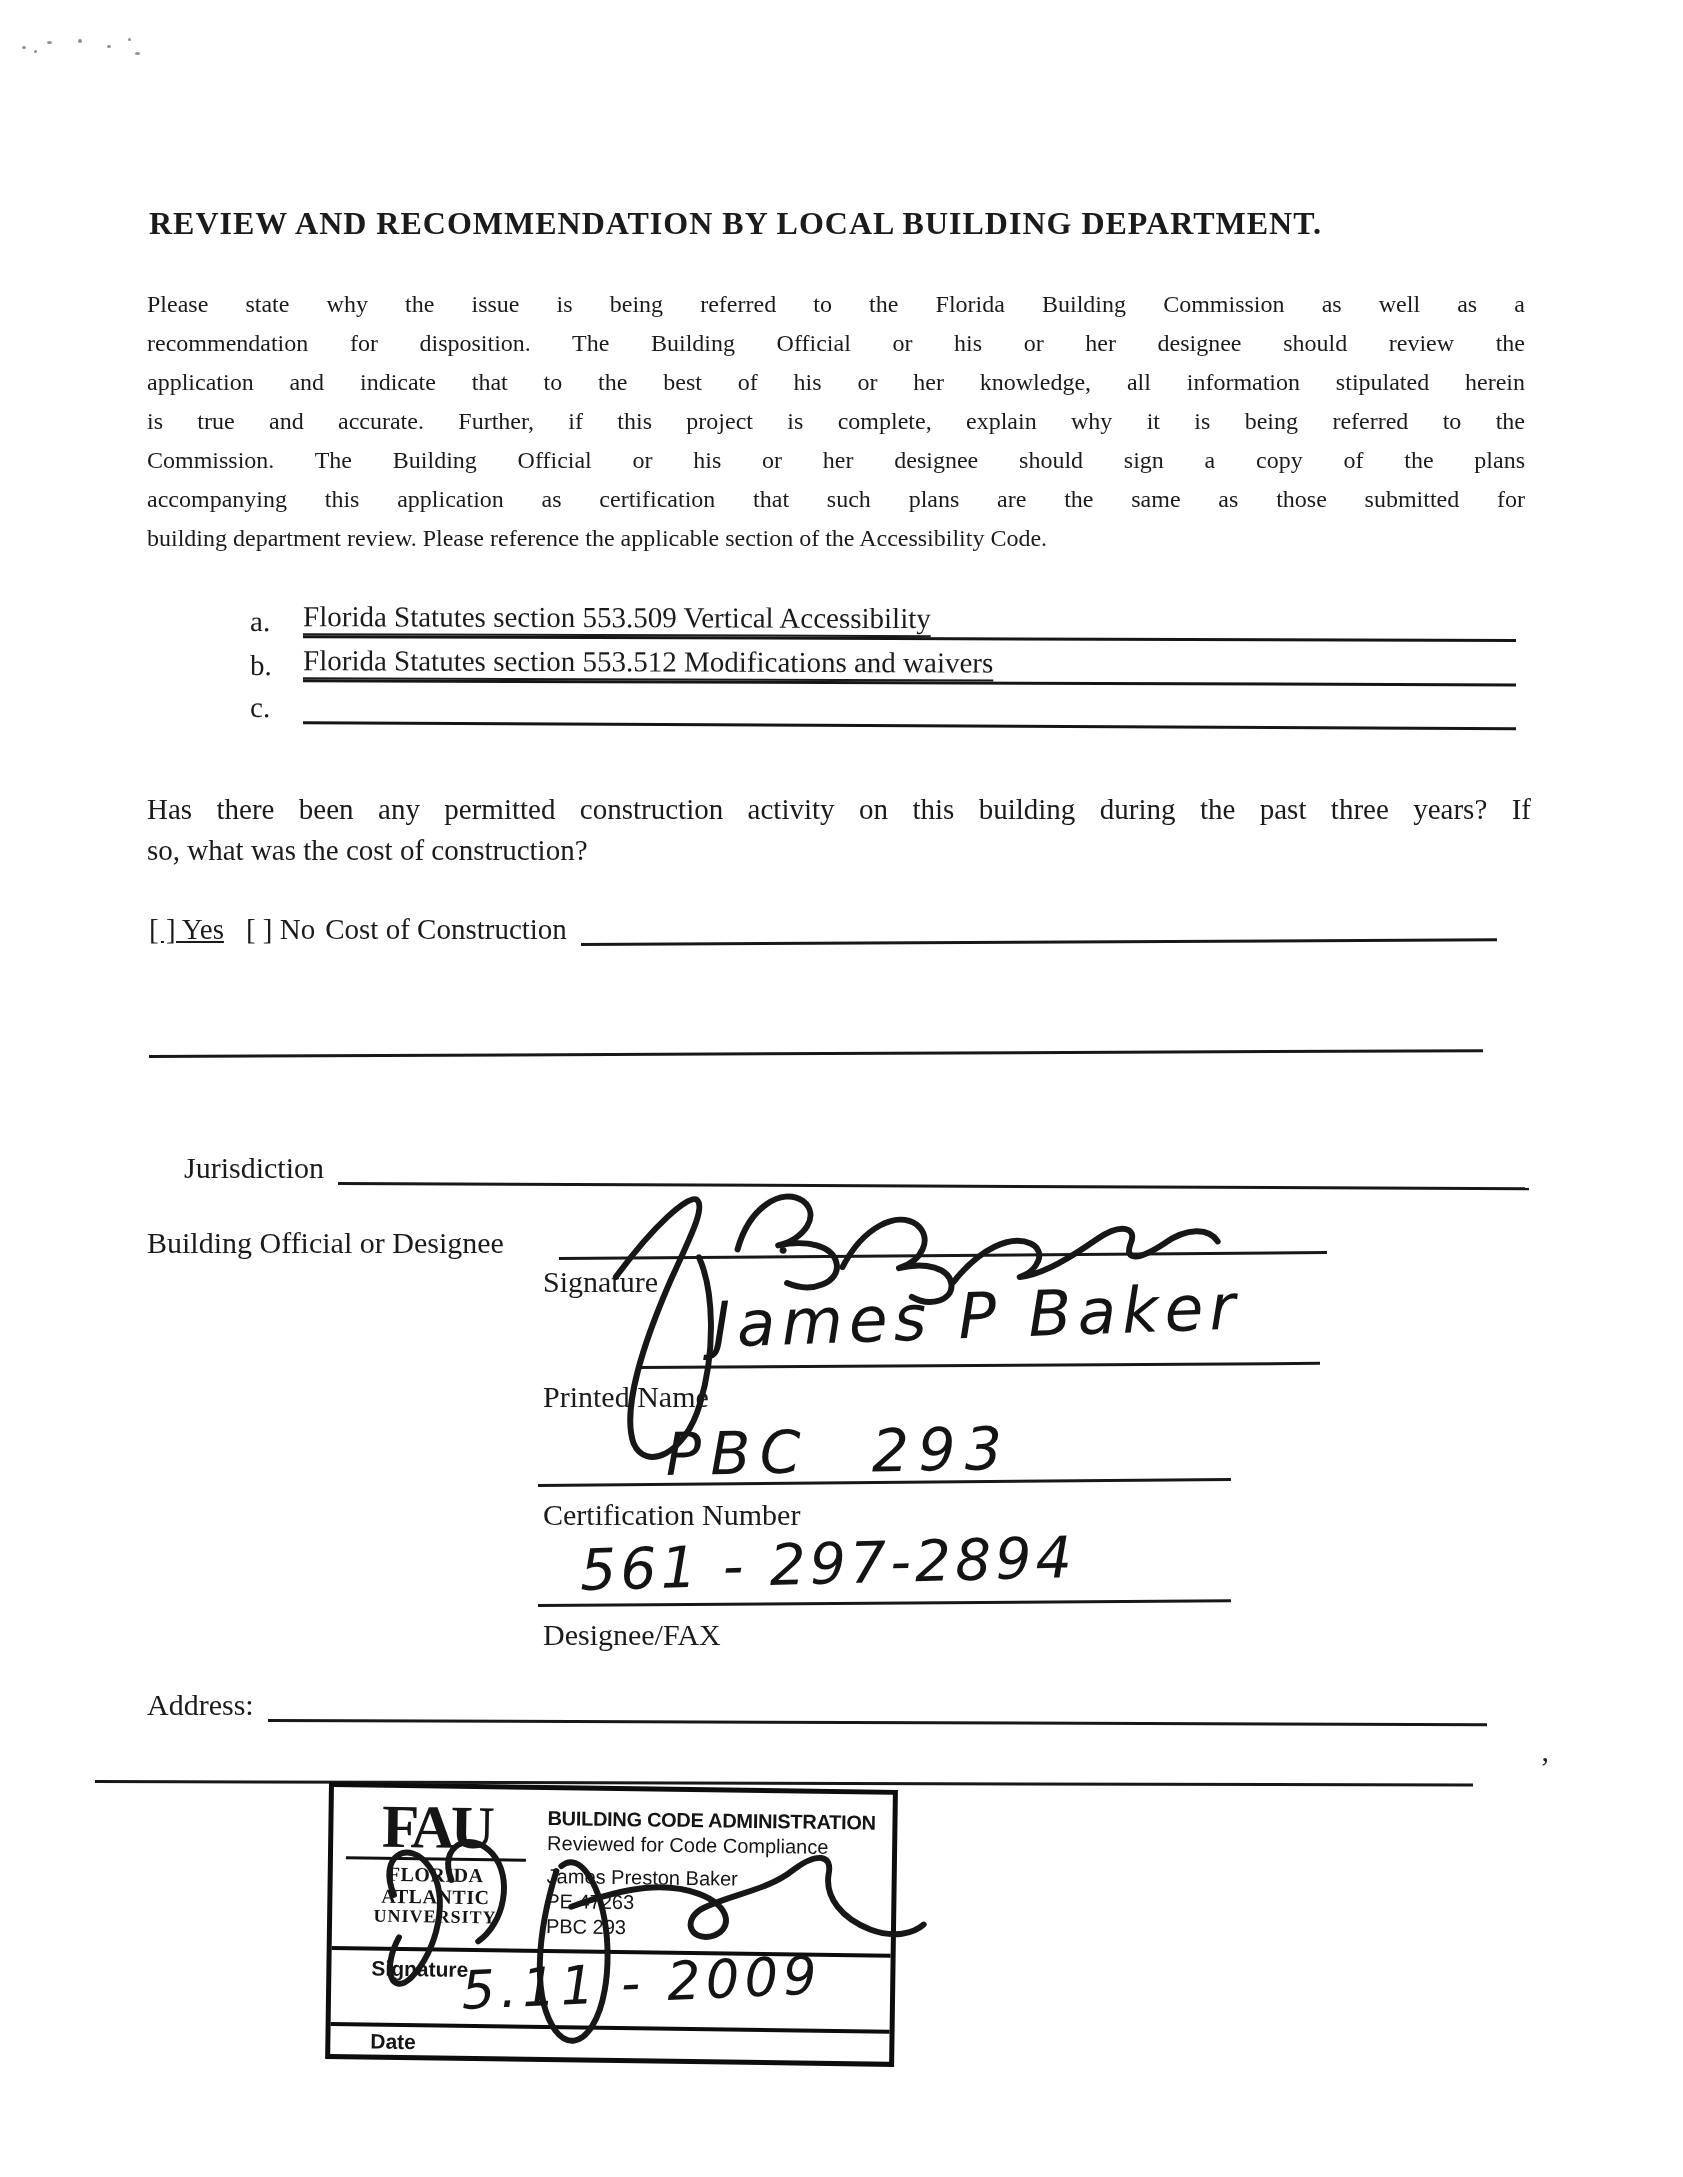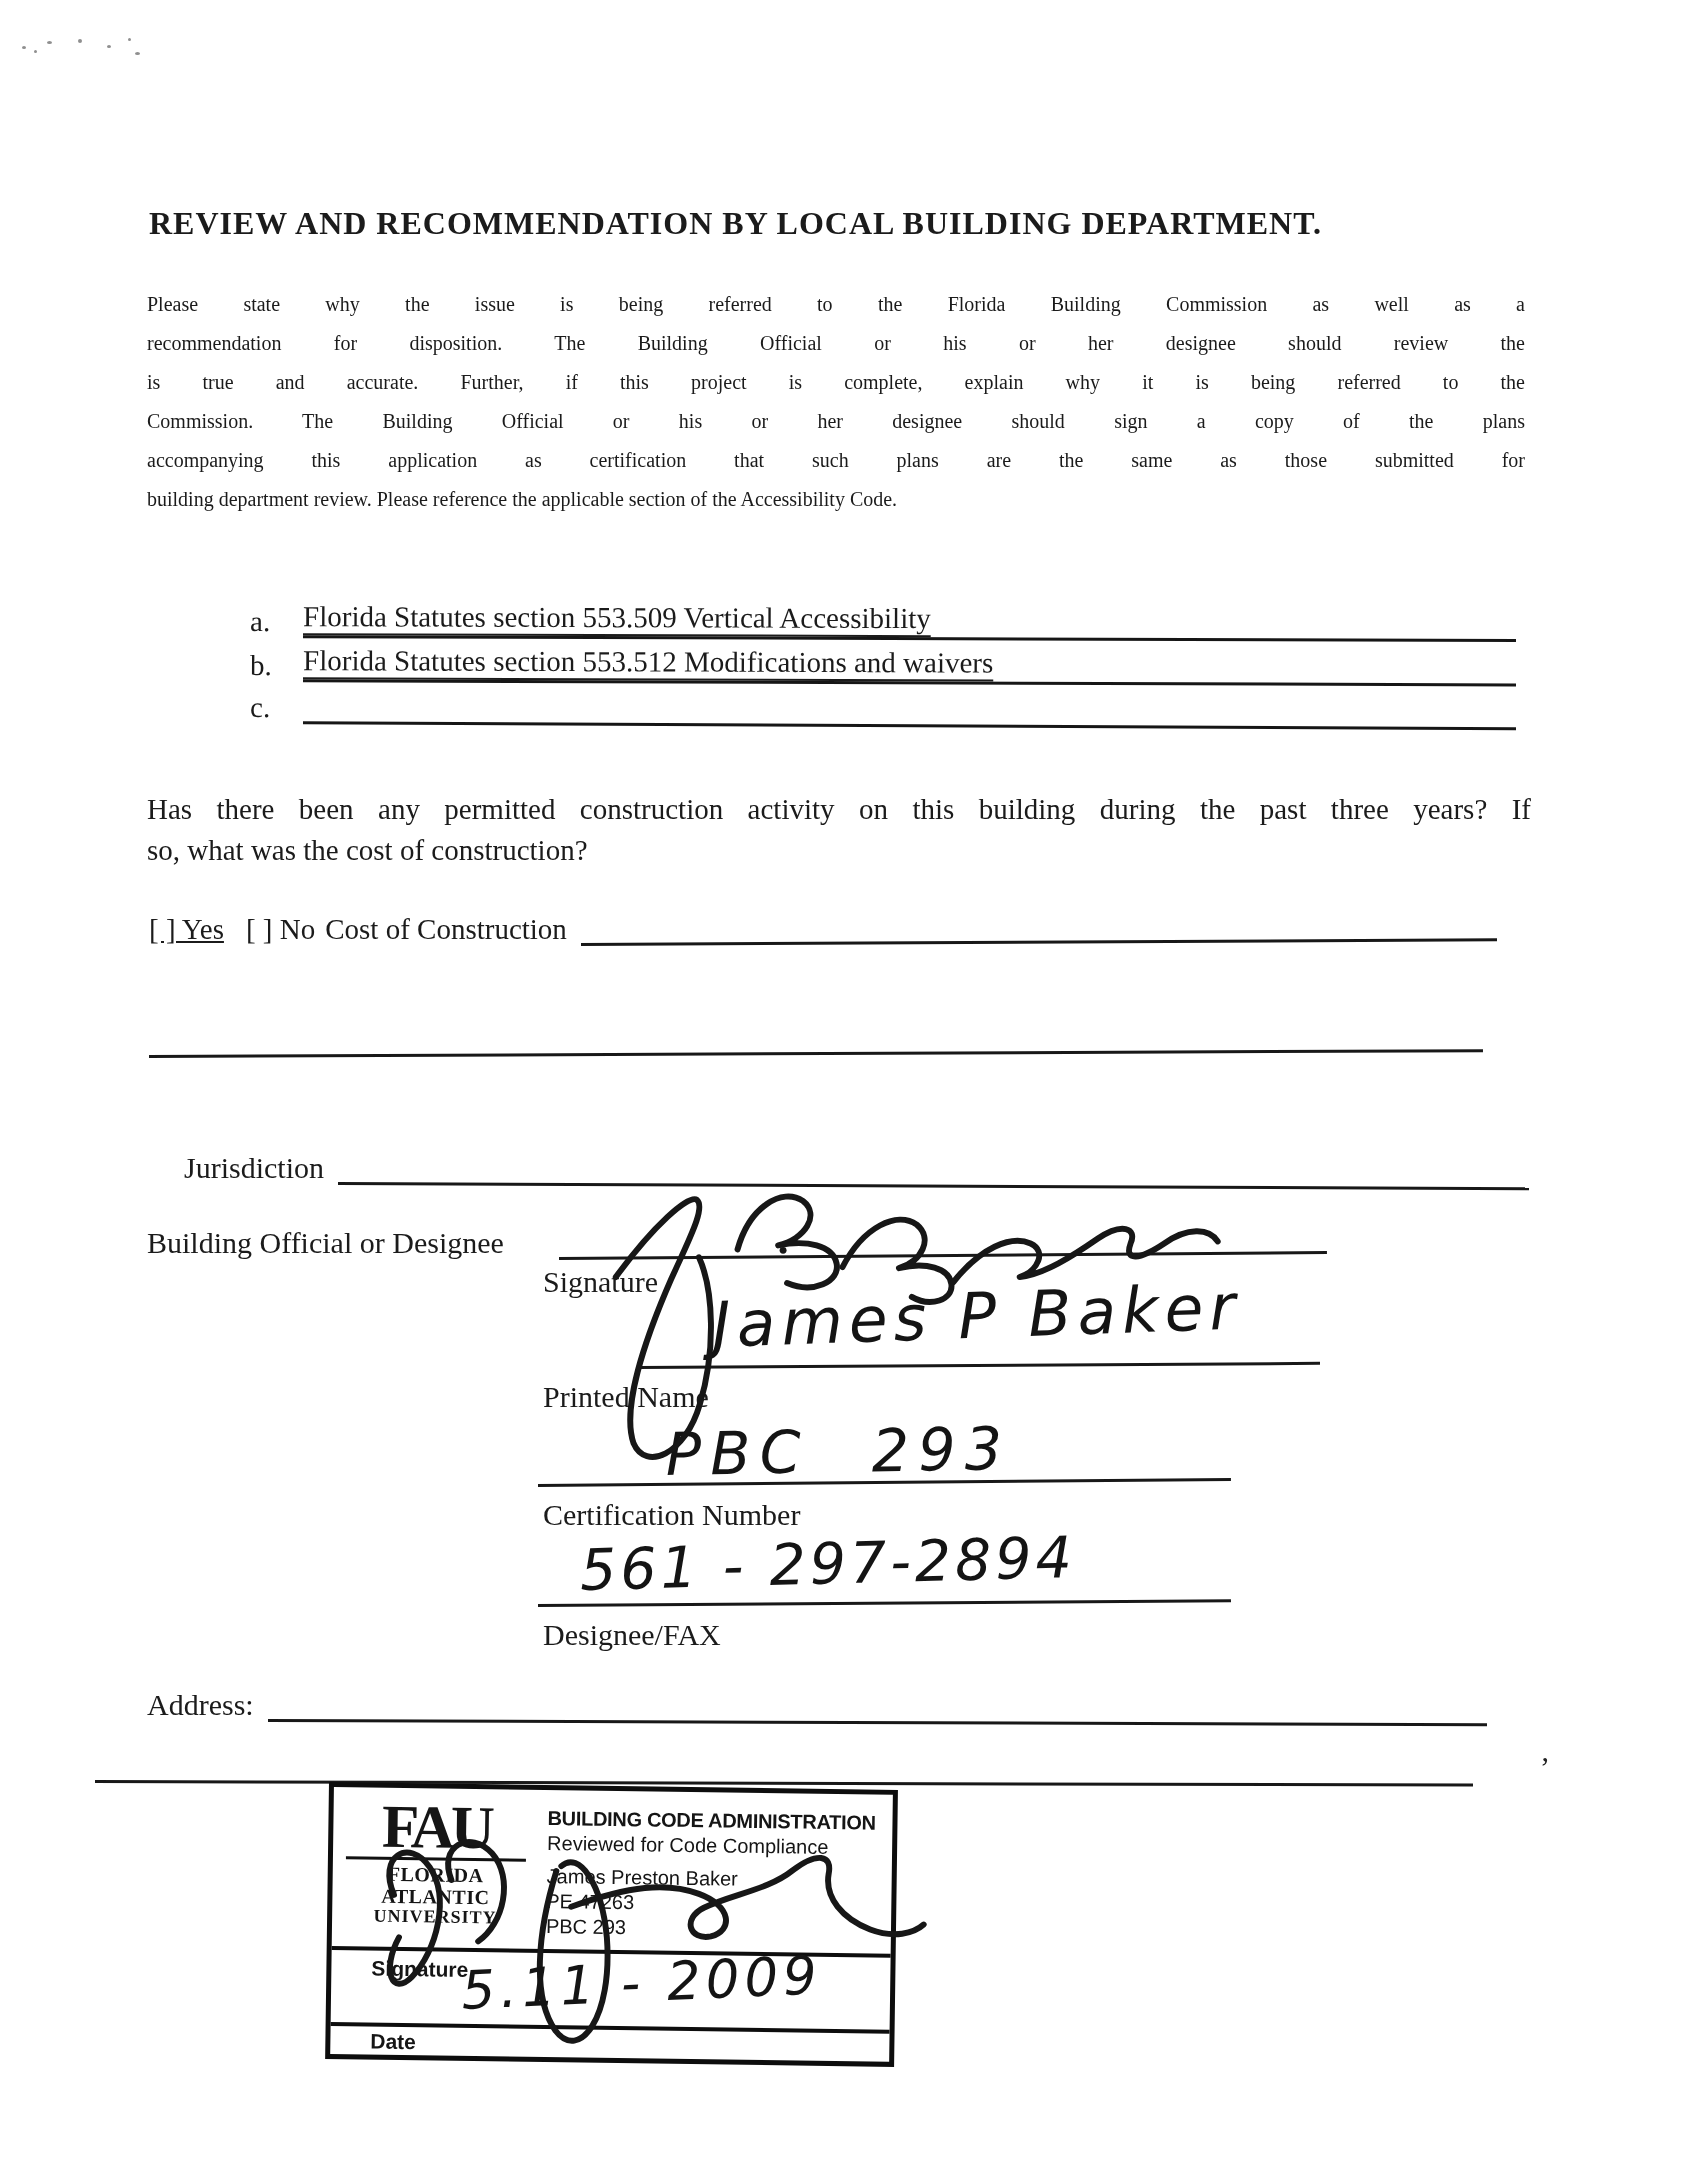--- a/index.html
+++ b/index.html
@@ -6,21 +6,21 @@
   #page{
     position:relative; width:1683px; height:2177px; background:#ffffff;
     font-family:"Liberation Serif","DejaVu Serif",serif; color:#1b1b1b;
     overflow:hidden;
   }
   .abs{position:absolute;}
   
   .speck{position:absolute;background:#8f8f8f;border-radius:50%;}
   
   .doc-title{font-size:32px;font-weight:bold;letter-spacing:1px;white-space:nowrap;}
-  .intro{width:1378px;font-size:20px;line-height:39px;}
+  .intro{width:1378px;font-size:24px;line-height:39px;}
   .jl{text-align:justify;text-align-last:justify;}
   .jl-end{text-align:left;}
   .body-text{font-size:29px;line-height:41px;}
   .label{font-size:30px;white-space:nowrap;}
   
   .row{display:flex;align-items:flex-end;}
   .fill{flex:1 1 auto;border-bottom:3px solid #181818;height:36px;transform-origin:left bottom;}
   .line{position:absolute;border-bottom:3px solid #181818;transform-origin:left bottom;}
   
   .ref-row{display:flex;align-items:flex-end;font-size:29px;transform-origin:left bottom;}
@@ -67,20 +67,21 @@
   <div class="speck" style="left:78px;top:39px;width:4px;height:4px;"></div>
   <div class="speck" style="left:107px;top:45px;width:4px;height:3px;"></div>
   <div class="speck" style="left:128px;top:38px;width:3px;height:3px;"></div>
   <div class="speck" style="left:135px;top:52px;width:5px;height:3px;"></div>
 
   <div class="abs doc-title" style="left:149px;top:205px;">REVIEW AND RECOMMENDATION BY LOCAL BUILDING DEPARTMENT.</div>
 
   <div class="abs intro" style="left:147px;top:285px;">
     <div class="jl">Please state why the issue is being referred to the Florida Building Commission as well as a</div>
     <div class="jl">recommendation for disposition. The Building Official or his or her designee should review the</div>
+    <div class="jl">application and indicate that to the best of his or her knowledge, all information stipulated herein</div>
     <div class="jl">is true and accurate. Further, if this project is complete, explain why it is being referred to the</div>
     <div class="jl">Commission. The Building Official or his or her designee should sign a copy of the plans</div>
     <div class="jl">accompanying this application as certification that such plans are the same as those submitted for</div>
     <div class="jl-end">building department review.  Please reference the applicable section of the Accessibility Code.</div>
   </div>
 
   <div class="abs" style="left:250px;top:594px;width:1266px;">
     <div class="ref-row" style="height:44px;transform:rotate(0.18deg);">
       <div class="ref-letter">a.</div>
       <div class="ref-body">

